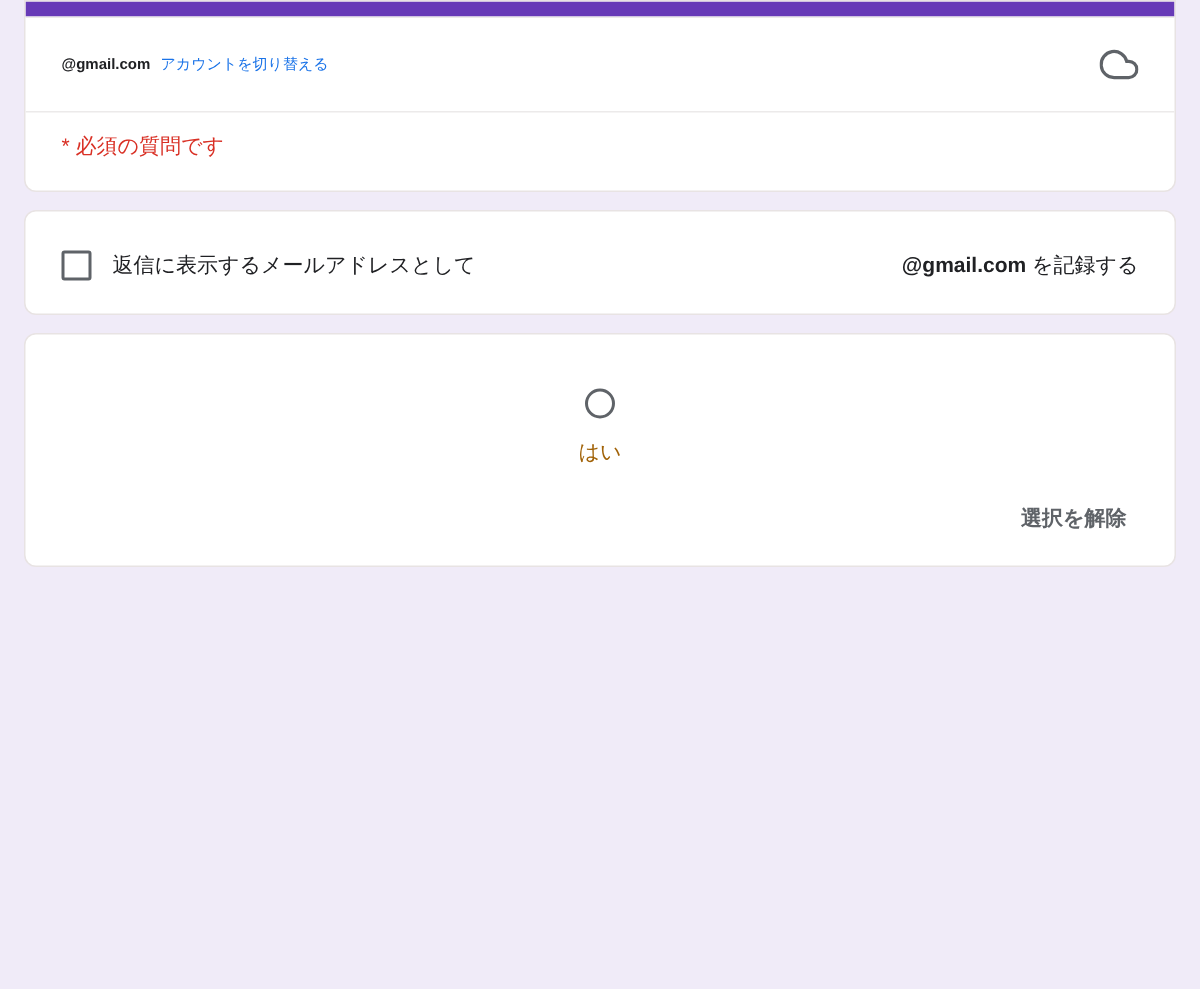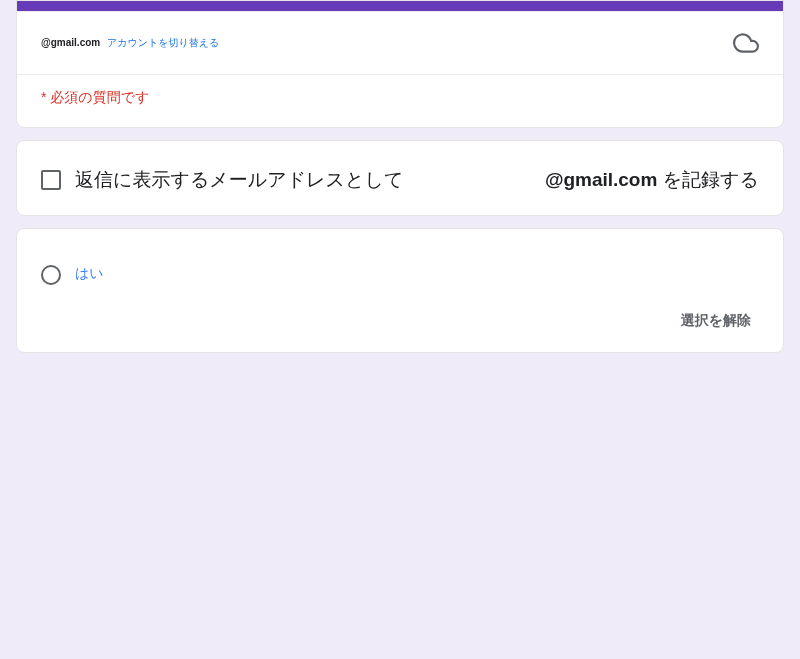--- a/index.html
+++ b/index.html
@@ -93,33 +93,34 @@
     height: 20px;
     border: 2px solid #5f6368;
     border-radius: 2px;
     flex-shrink: 0;
     cursor: pointer;
   }
   .checkbox-text {
     flex: 1;
     display: flex;
     justify-content: space-between;
-    font-size: 19px;
+    font-size: 14px;
     color: #202124;
   }
   .checkbox-text .rec-strong {
     font-weight: bold;
   }
   .radio-row {
     display: flex;
-    align-items: flex-start;
+    align-items: center;
     gap: 14px;
     padding: 10px 0;
     font-size: 14px;
-    color: #3b82f6;
+    color: #a16207;
+    flex-direction: column;
   }
   .radio {
     width: 20px;
     height: 20px;
     border: 2px solid #5f6368;
     border-radius: 50%;
     flex-shrink: 0;
     cursor: pointer;
     display: flex;
     align-items: center;

